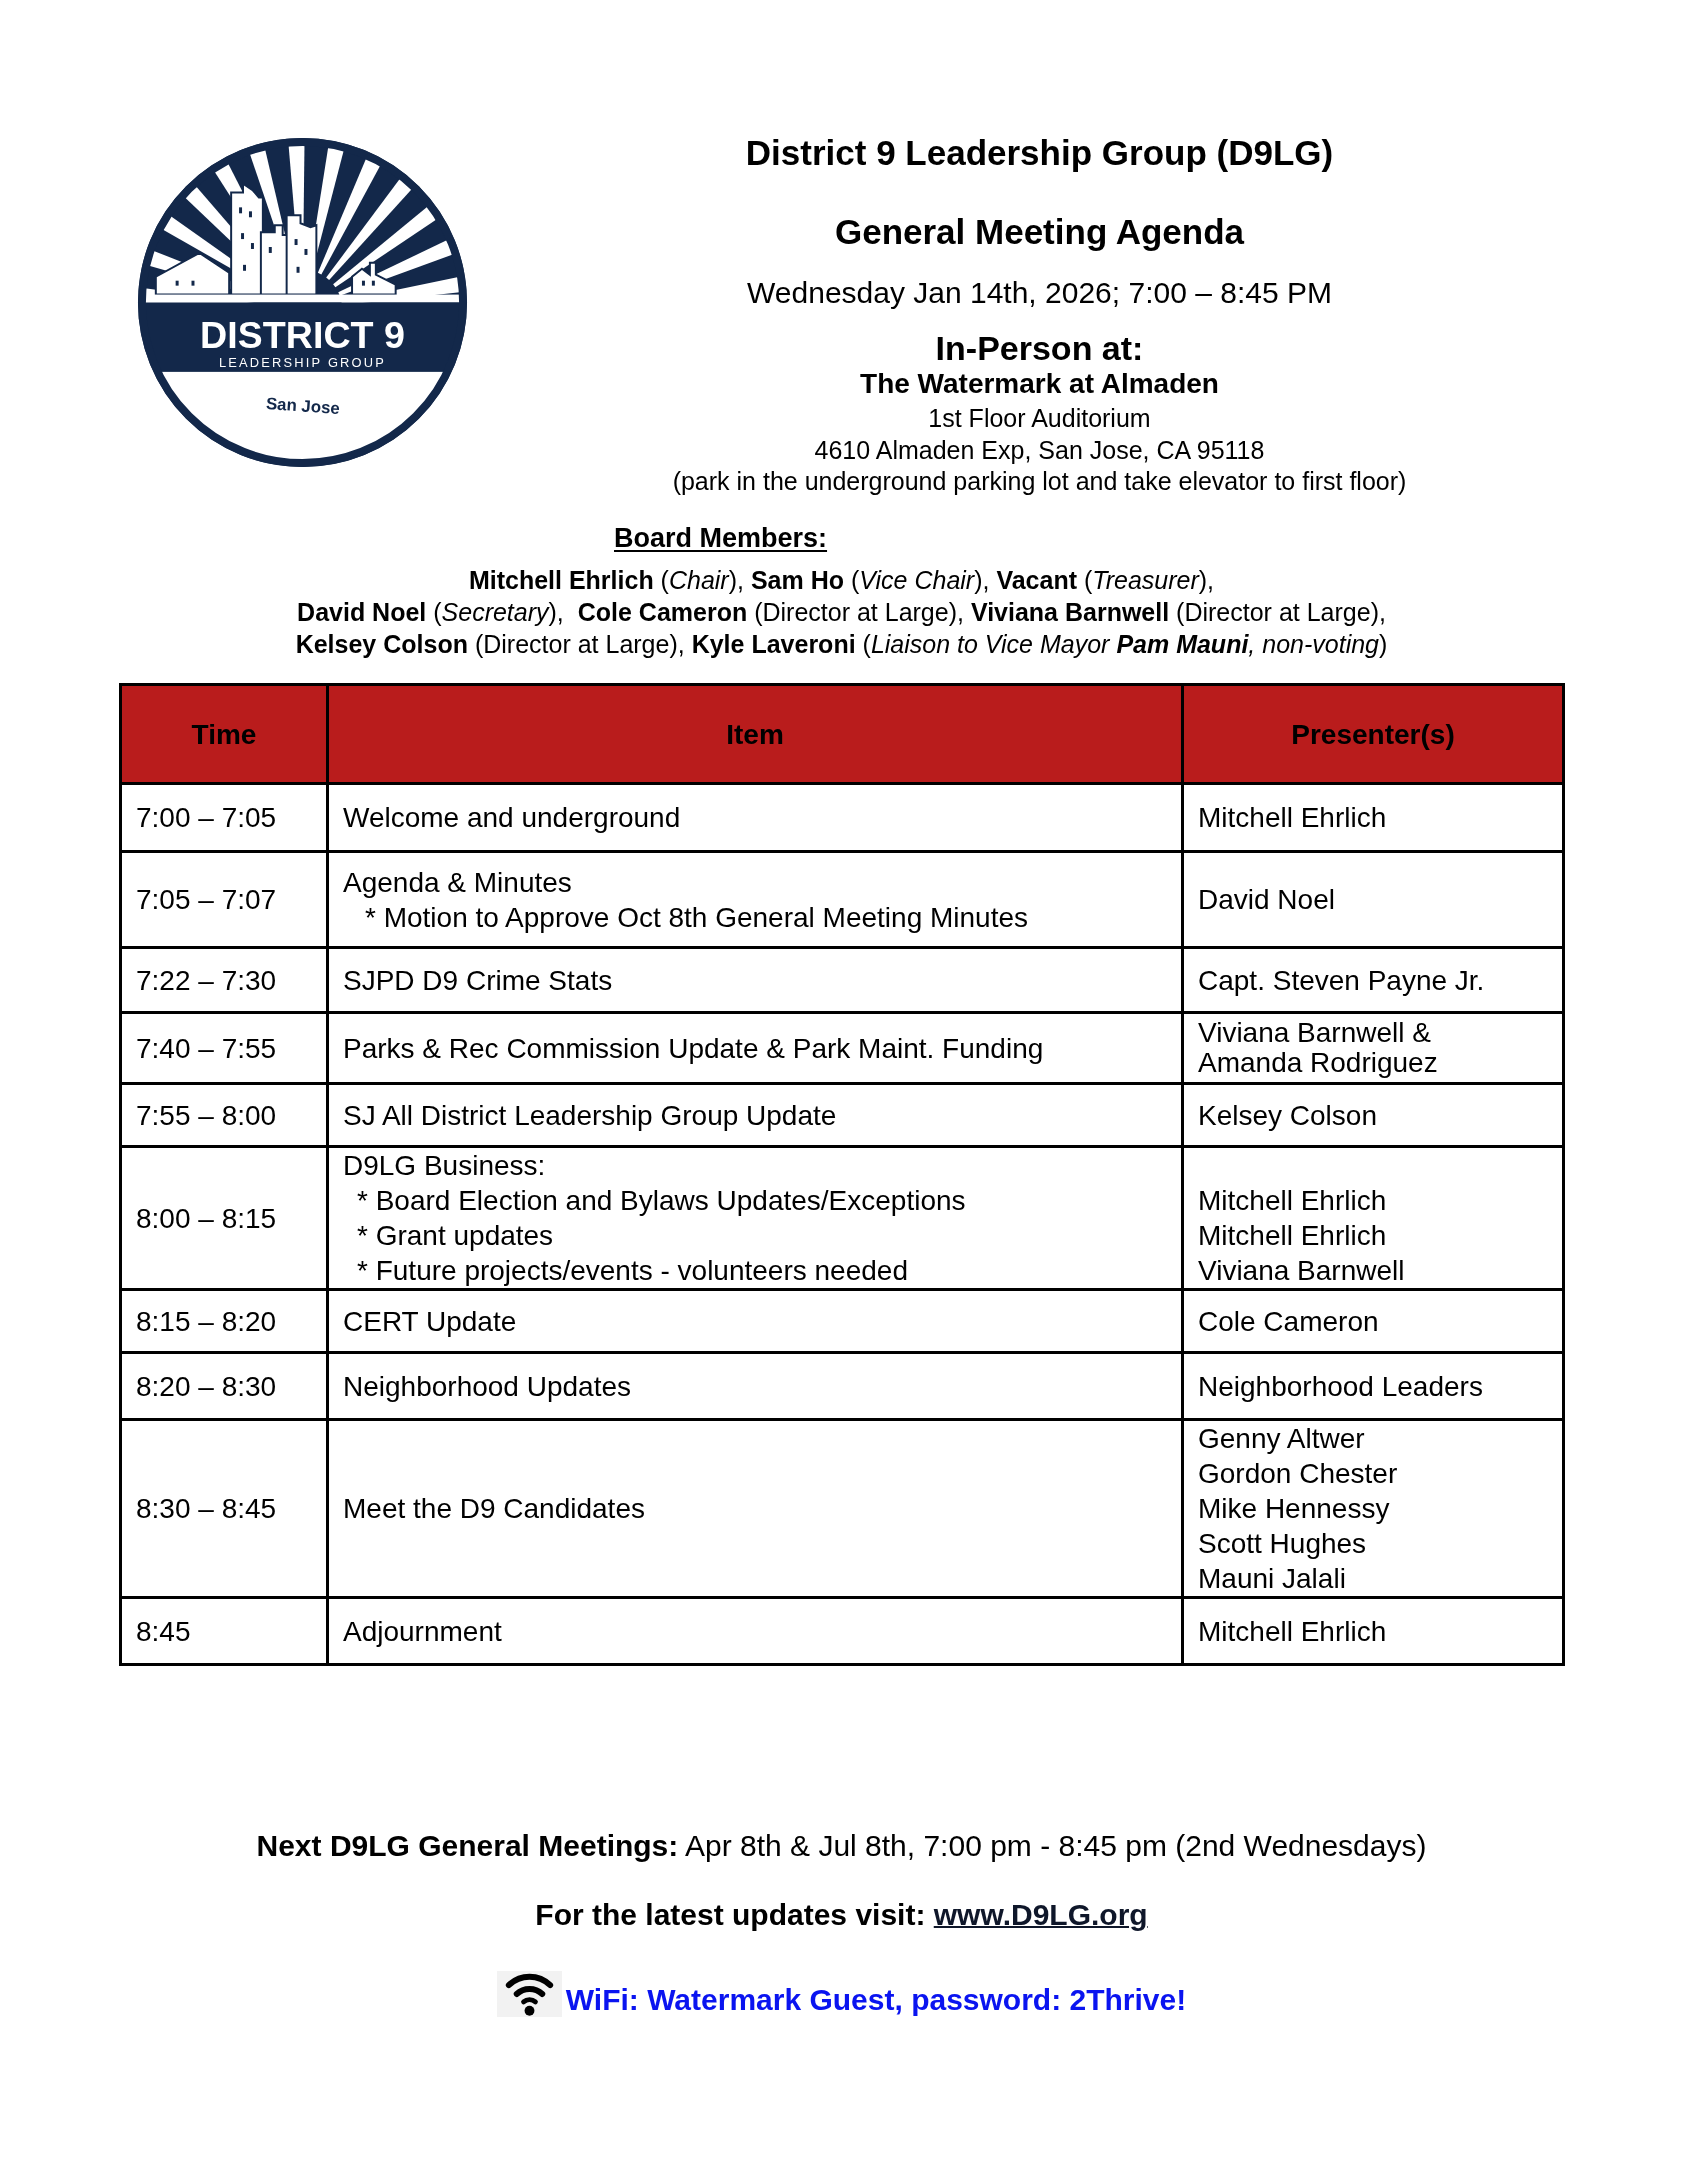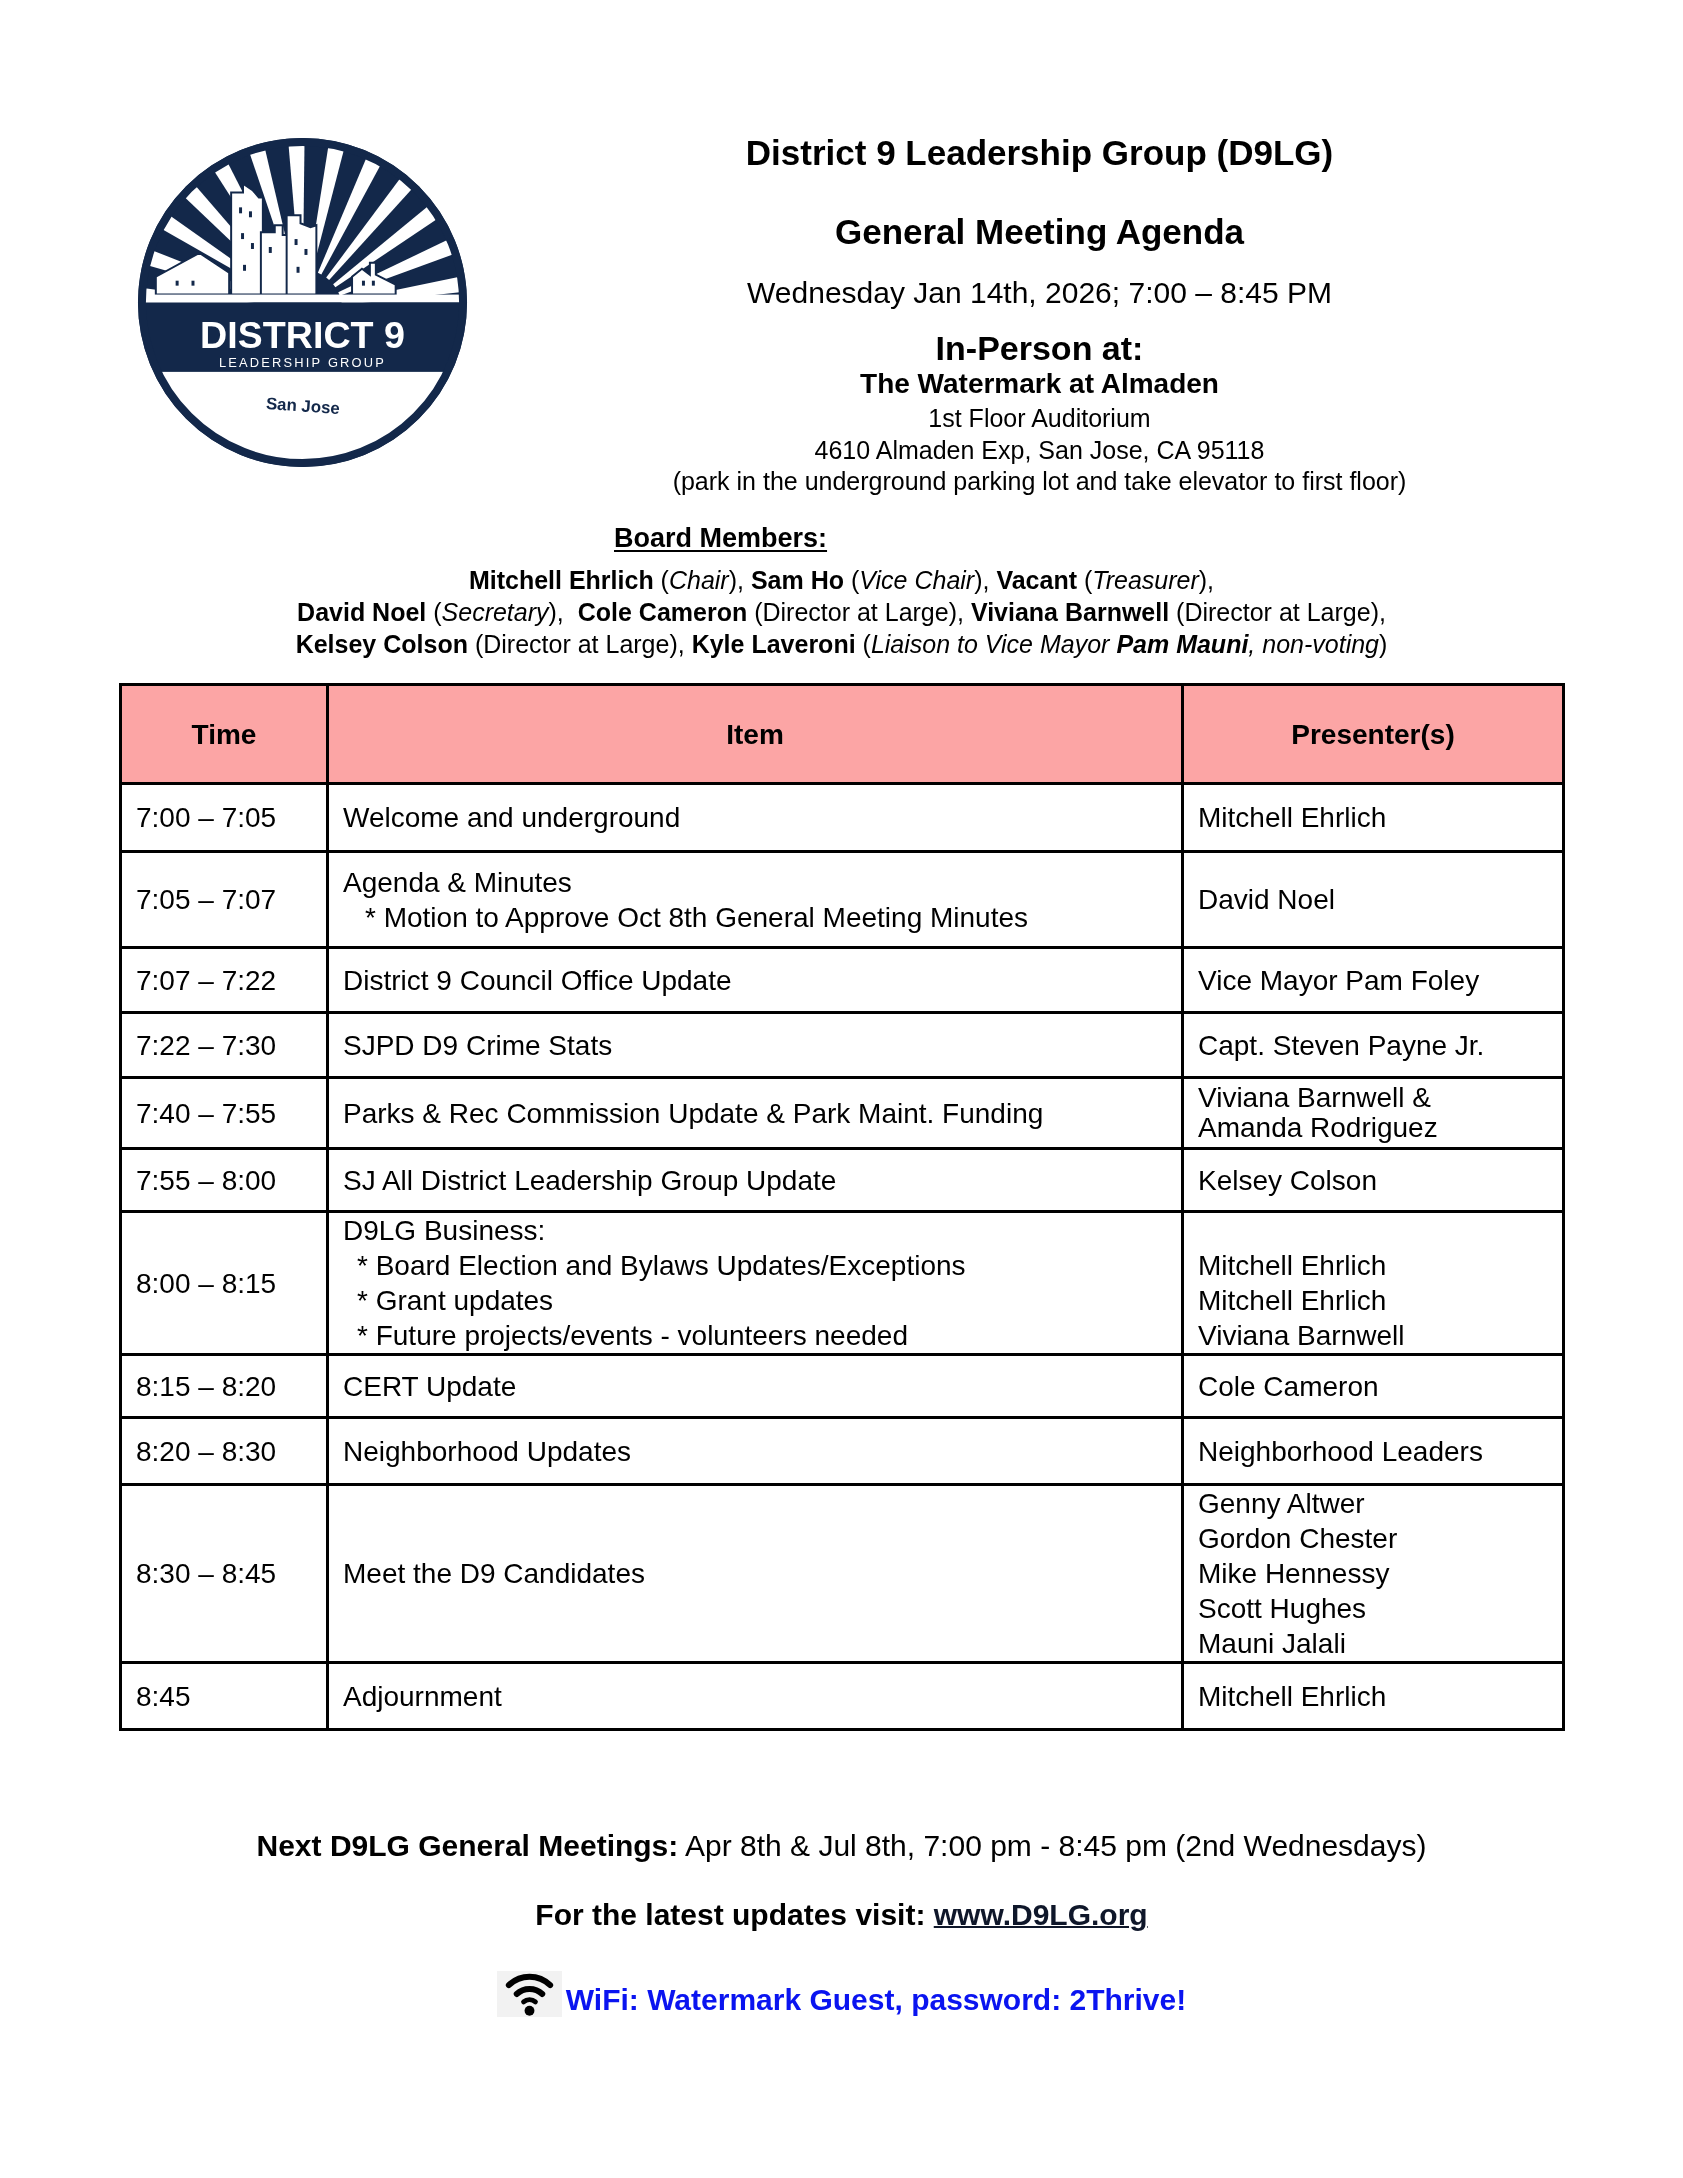--- a/index.html
+++ b/index.html
@@ -24,21 +24,21 @@
   #board-lines { position: absolute; left: 99px; width: 1485px; top: 564px; text-align: center;
                  font-size: 25px; line-height: 32px; white-space: nowrap; }
   #board-lines b { font-weight: bold; }
   #board-lines i { font-style: italic; }
 
   
   #agenda { position: absolute; left: 119px; top: 683px; width: 1443px;
             border-collapse: collapse; table-layout: fixed; font-size: 28px; }
   #agenda td, #agenda th { border: 3px solid #000; vertical-align: middle; padding: 0 14px;
                            line-height: 35px; text-align: left; }
-  #agenda th { background: #fca5a5; font-weight: bold; text-align: center; height: 96px; }
+  #agenda th { background: #b91c1c; font-weight: bold; text-align: center; height: 96px; }
   #agenda col.c1 { width: 207px; }
   #agenda col.c2 { width: 855px; }
   #agenda col.c3 { width: 381px; }
   .sub { padding-left: 22px; display: block; }
   .sub-s { padding-left: 14px; display: block; }
   .line { display: block; }
 
   
   .foot { position: absolute; left: 0; width: 1683px; text-align: center; white-space: nowrap; }
   #next-meet { top: 1828px; font-size: 30px; line-height: 36px; }
@@ -166,29 +166,20 @@
         <td>7:05 – 7:07</td>
         <td>
           <span class="line">Agenda &amp; Minutes</span>
           <span class="sub">* Motion to Approve Oct 8th General Meeting Minutes</span>
         </td>
         <td>
           <span class="line">David Noel</span>
         </td>
       </tr>
       <tr style="height: 65px;">
-        <td>7:07 – 7:22</td>
-        <td>
-          <span class="line">District 9 Council Office Update</span>
-        </td>
-        <td>
-          <span class="line">Vice Mayor Pam Foley</span>
-        </td>
-      </tr>
-      <tr style="height: 65px;">
         <td>7:22 – 7:30</td>
         <td>
           <span class="line">SJPD D9 Crime Stats</span>
         </td>
         <td>
           <span class="line">Capt. Steven Payne Jr.</span>
         </td>
       </tr>
       <tr style="height: 71px;">
         <td>7:40 – 7:55</td>

